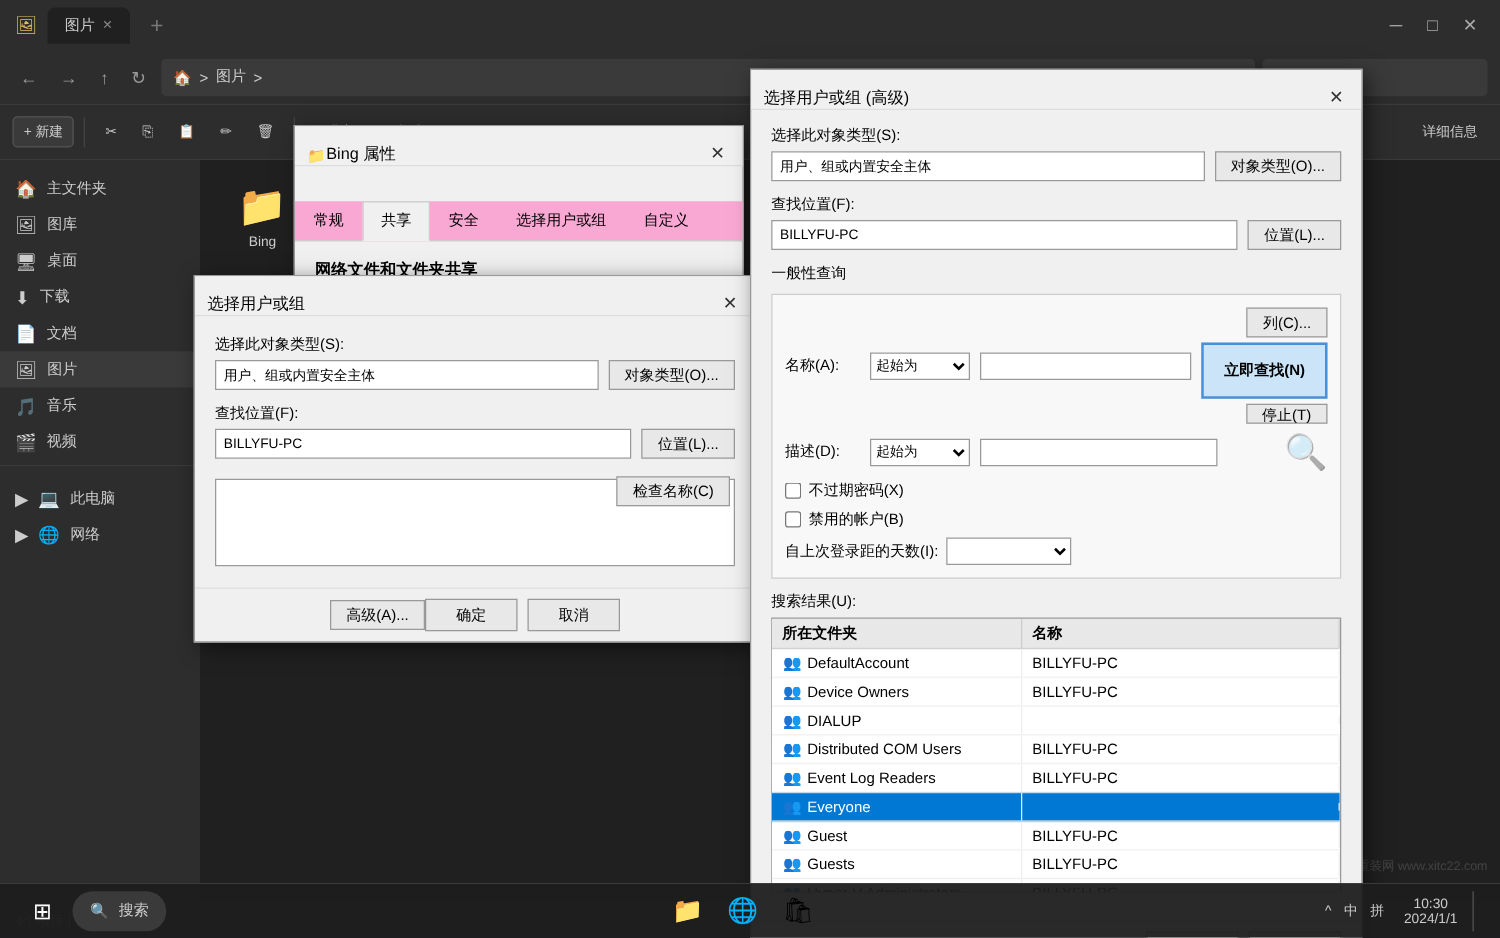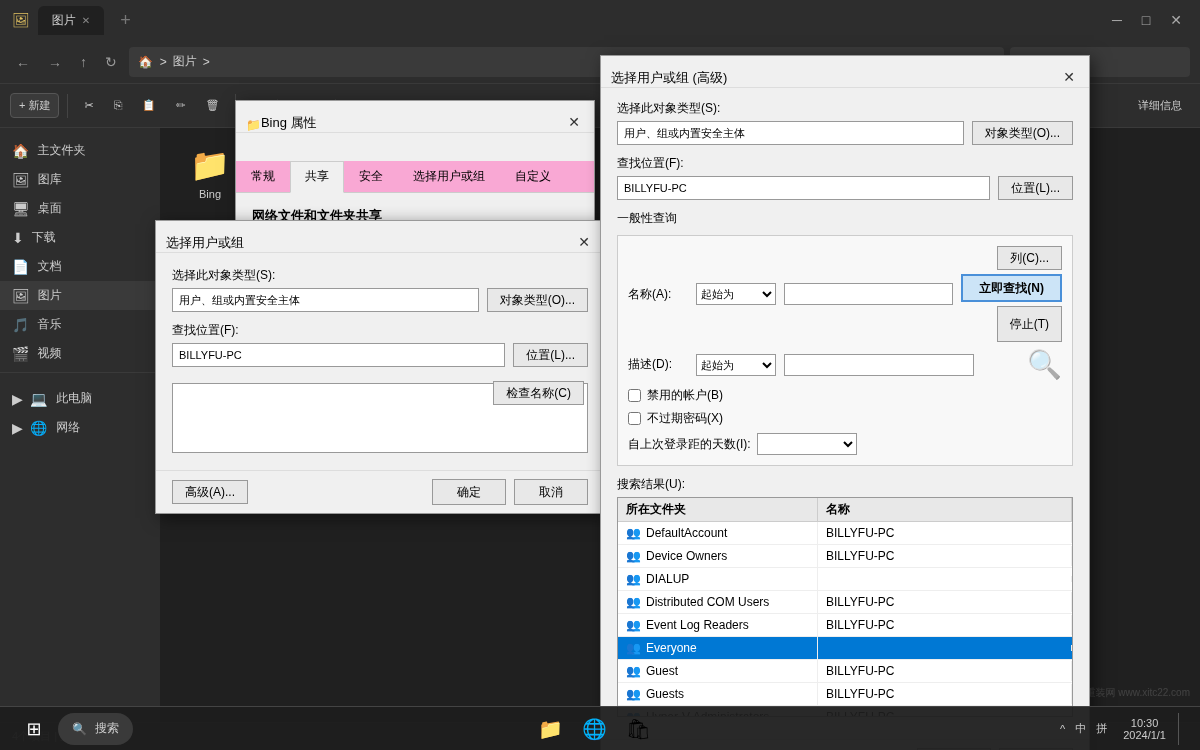--- a/index.html
+++ b/index.html
@@ -296,31 +296,31 @@
       color: #000;
     }
     .days-select {
       width: 100px;
       height: 22px;
       border: 1px solid #999;
       background: #fff;
       font-size: 11px;
     }
     .search-now-btn {
-      height: 28px;
+      height: 45px;
       background: #cce4f7;
       border: 2px solid #4a90d9;
       padding: 0 16px;
       font-size: 12px;
       cursor: pointer;
       font-weight: bold;
       color: #000;
     }
     .stop-btn {
-      height: 36px;
+      height: 16px;
       background: #e8e8e8;
       border: 1px solid #999;
       padding: 0 12px;
       font-size: 12px;
       cursor: pointer;
     }
     .results-list {
       border: 1px solid #999;
       background: #fff;
       height: 220px;
@@ -473,21 +473,21 @@
       height: 70px;
       border: 1px solid #999;
       background: #fff;
       resize: none;
       font-size: 12px;
       padding: 4px;
       margin-top: 6px;
     }
     .simple-footer {
       display: flex;
-      justify-content: space-between;
+      justify-content: center;
       align-items: center;
       padding: 8px 16px;
       border-top: 1px solid #ddd;
     }
     .simple-footer-right {
       display: flex;
       gap: 8px;
     }
 
     
@@ -813,25 +813,25 @@
         <select class="query-select">
           <option>起始为</option>
         </select>
         <input class="query-input" type="text" style="">
         <div style="width:80px;display:flex;align-items:center;justify-content:flex-end;">
           <span style="font-size:28px;opacity:0.5;">🔍</span>
         </div>
       </div>
       <div class="checkbox-row">
         <input type="checkbox" style="">
-        <span>禁用的帐户(B)</span>
+        <span>不过期密码(X)</span>
       </div>
       <div class="checkbox-row">
         <input type="checkbox" style="">
-        <span>不过期密码(X)</span>
+        <span>禁用的帐户(B)</span>
       </div>
       <div class="days-row">
         <span>自上次登录距的天数(I):</span>
         <select class="days-select">
           <option></option>
         </select>
       </div>
     </div>
 
     <div class="field-label">搜索结果(U):</div>

